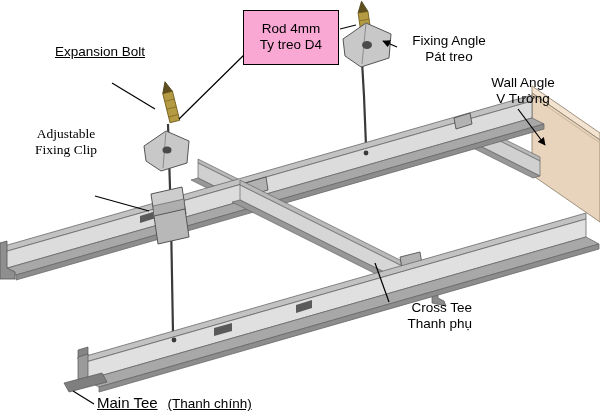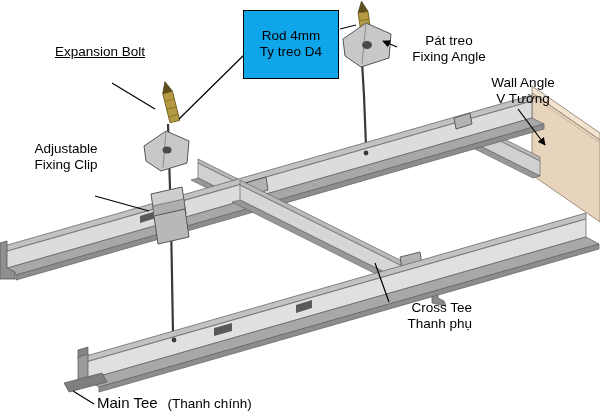--- a/index.html
+++ b/index.html
@@ -6,22 +6,22 @@
   .canvas{
     position:relative;width:600px;height:420px;background:#fff;
     font-family:"Liberation Sans",sans-serif;overflow:hidden;
   }
   .canvas svg{position:absolute;left:0;top:0;}
   .label{
     position:absolute;text-align:center;font-size:13.5px;line-height:1.22;
     color:#000;z-index:5;
   }
   .label .ln{white-space:nowrap;}
-  .boxed{border:1.4px solid #000;background:#0ea5e9;padding:17px 6px;box-sizing:border-box;}
-  .main-tee{font-size:15px;text-align:right;white-space:nowrap;}
+  .boxed{border:1.4px solid #000;background:#f9a8d4;padding:10px 6px;box-sizing:border-box;}
+  .main-tee{font-size:15px;text-align:right;white-space:nowrap;text-decoration:underline;}
   .main-tee .sub{font-size:13.5px;margin-left:10px;}
 </style>
 </head>
 <body>
 
 <div class="canvas">
 
   <svg width="600" height="420" viewBox="0 0 600 420">
     <defs>
       <marker id="arr" viewBox="0 0 10 10" refX="9" refY="5" markerWidth="6.5" markerHeight="6.5" orient="auto">
@@ -126,30 +126,30 @@
   <div class="label" style="left:30px;top:44px;width:140px;text-decoration:underline;">
     <div class="ln">Expansion Bolt</div>
   </div>
 
   <div class="label boxed" style="left:243px;top:10px;width:96px;">
     <div class="ln">Rod 4mm</div>
     <div class="ln">Ty treo D4</div>
   </div>
 
   <div class="label" style="left:400px;top:33px;width:98px;">
+    <div class="ln">Fixing Angle</div>
     <div class="ln">Pát treo</div>
-    <div class="ln">Fixing Angle</div>
   </div>
 
   <div class="label" style="left:477px;top:75px;width:92px;text-align:center;">
     <div class="ln">Wall Angle</div>
     <div class="ln">V Tường</div>
   </div>
 
-  <div class="label" style="left:14px;top:141px;width:104px;">
+  <div class="label" style="left:14px;top:126px;width:104px;font-family:Liberation Serif, serif;">
     <div class="ln">Adjustable</div>
     <div class="ln">Fixing Clip</div>
   </div>
 
   <div class="label" style="left:390px;top:300px;width:82px;text-align:right;">
     <div class="ln">Cross Tee</div>
     <div class="ln">Thanh phụ</div>
   </div>
 
   <div class="label main-tee" style="left:97px;top:394px;">

